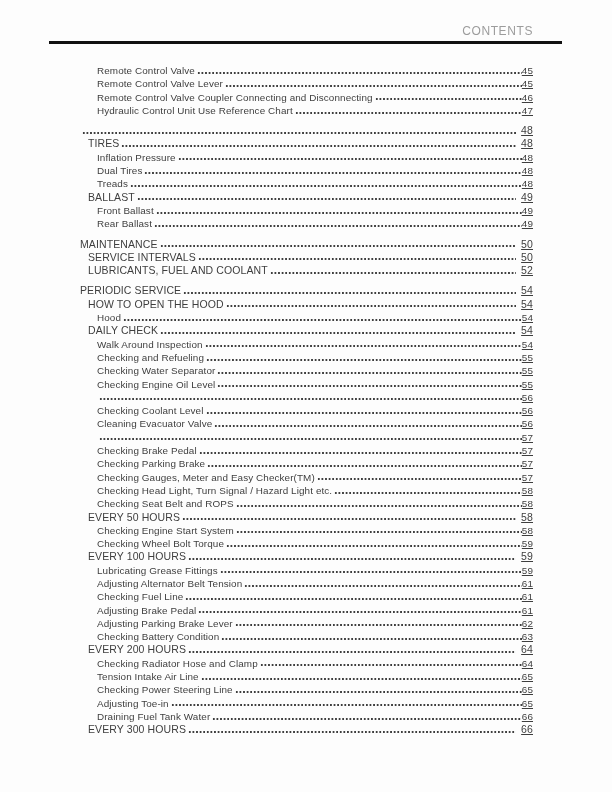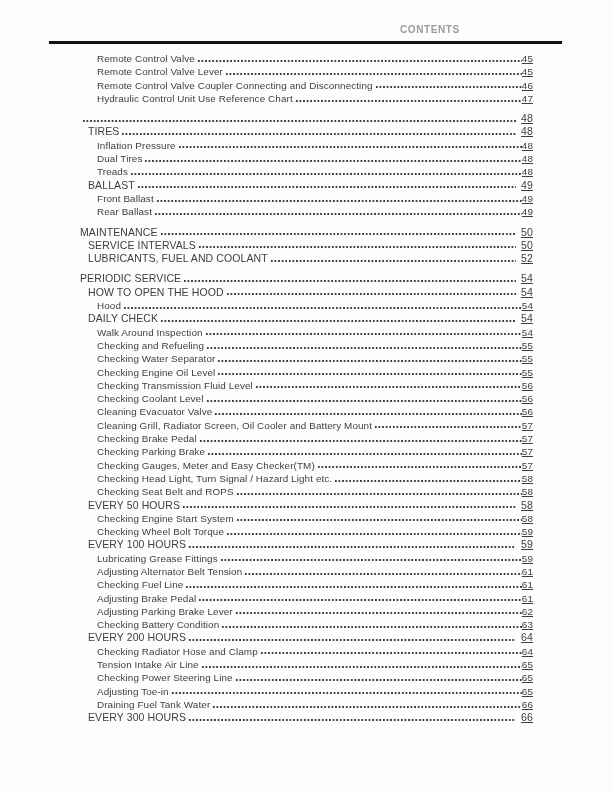--- a/index.html
+++ b/index.html
@@ -14,41 +14,42 @@
     background: var(--paper, #fdfdfd);
     font-family: "Liberation Sans", "DejaVu Sans", sans-serif;
     color: var(--text, #3e3e3e);
     overflow: hidden;
   }
   .header-label {
     position: absolute;
     top: 24px;
     left: 400px;
     width: 133px;
-    font-size: 10px;
-    font-weight: bold;
+    text-align: right;
+    font-size: 12px;
+    font-weight: normal;
     letter-spacing: 0.6px;
     color: var(--header, #9c9c9c);
   }
   .rule {
     position: absolute;
     top: 41px;
     left: 49px;
     width: 513px;
     height: 2.5px;
     background: var(--rule, #111111);
   }
   .toc {
     position: absolute;
     top: 52px;
     left: 80px;
     width: 453px;
   }
   .group { margin-top: 7px; }
-  .group:first-child { margin-top: 0; }
+  .group:first-child { margin-top: 12px; }
   .row {
     display: flex;
     align-items: baseline;
     height: 13.3px;
     line-height: 13.3px;
     white-space: nowrap;
     font-size: 10.5px;
     letter-spacing: 0.1px;
   }
   .row.level-2 { padding-left: 8px; }
@@ -189,36 +190,34 @@
           <span class="title">Checking Water Separator</span>
           <span class="leader"></span>
           <span class="pagenum">55</span>
         </div>
         <div class="row level-3">
           <span class="title">Checking Engine Oil Level</span>
           <span class="leader"></span>
           <span class="pagenum">55</span>
         </div>
         <div class="row level-3">
-          <span class="title">Checking Transmission Fluid Level</span>
           <span class="leader"></span>
           <span class="pagenum">56</span>
         </div>
         <div class="row level-3">
           <span class="title">Checking Coolant Level</span>
           <span class="leader"></span>
           <span class="pagenum">56</span>
         </div>
         <div class="row level-3">
           <span class="title">Cleaning Evacuator Valve</span>
           <span class="leader"></span>
           <span class="pagenum">56</span>
         </div>
         <div class="row level-3">
-          <span class="title">Cleaning Grill, Radiator Screen, Oil Cooler and Battery Mount</span>
           <span class="leader"></span>
           <span class="pagenum">57</span>
         </div>
         <div class="row level-3">
           <span class="title">Checking Brake Pedal</span>
           <span class="leader"></span>
           <span class="pagenum">57</span>
         </div>
         <div class="row level-3">
           <span class="title">Checking Parking Brake</span>

